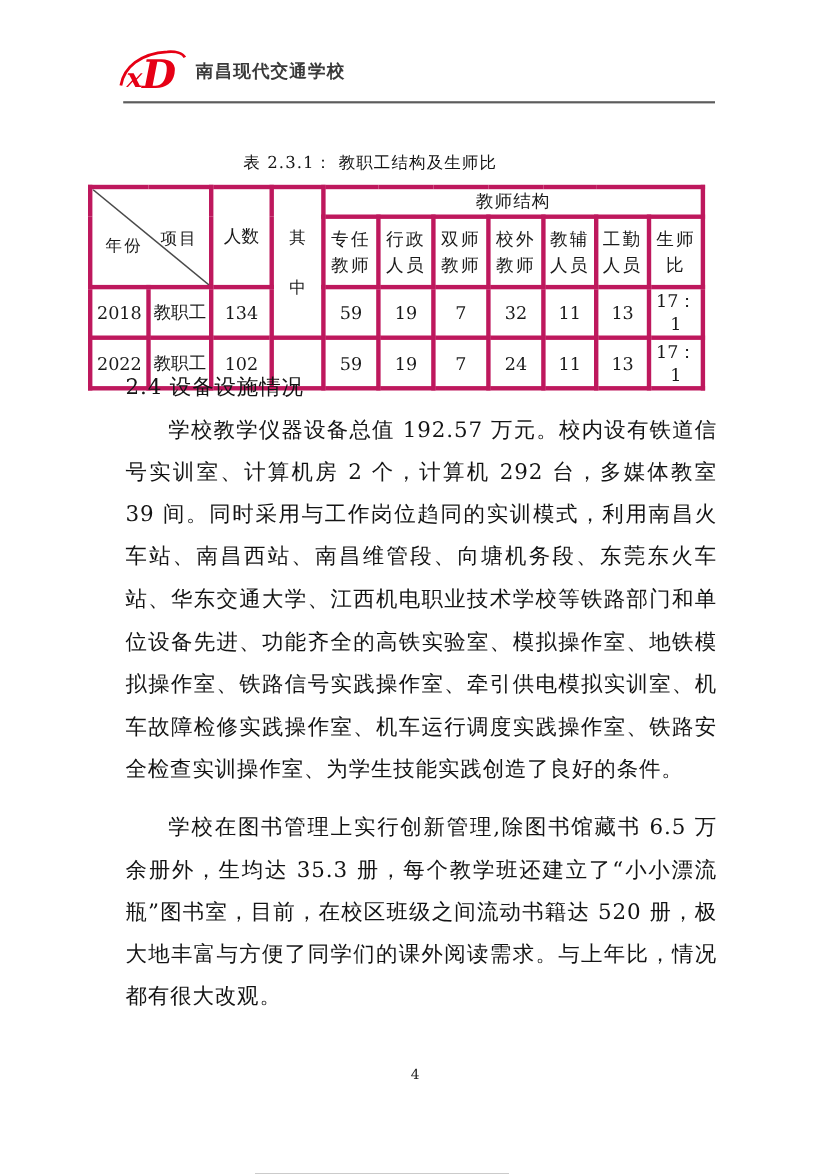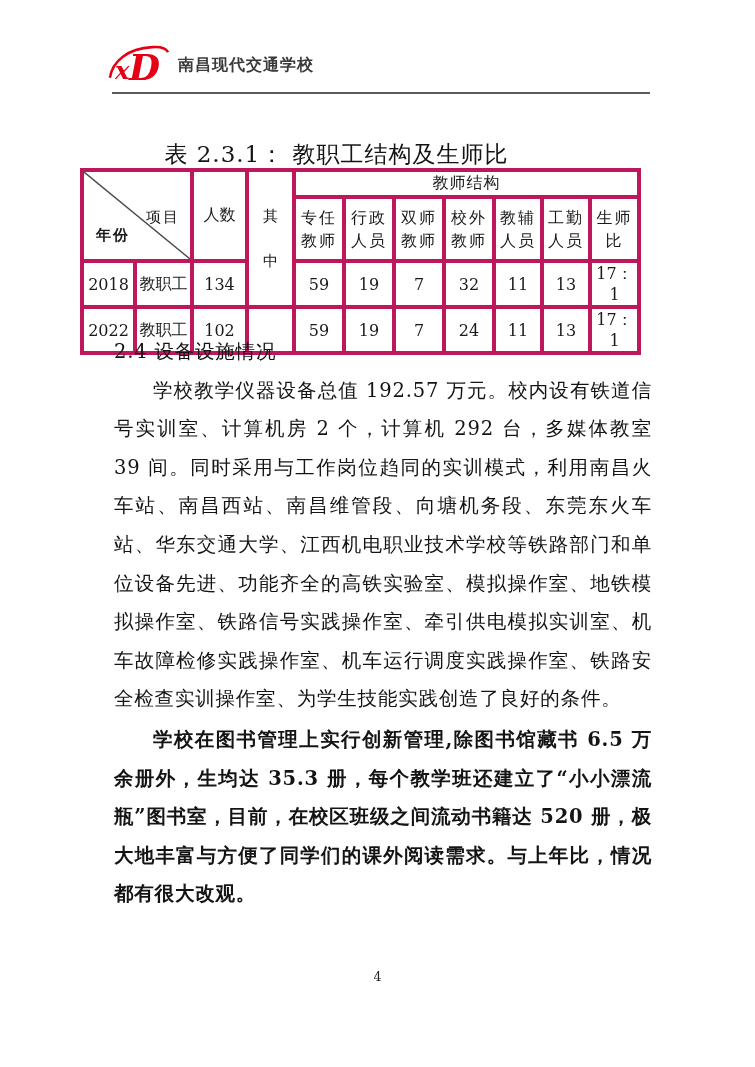--- a/index.html
+++ b/index.html
@@ -24,53 +24,53 @@
   .school-name {
     font-family:Liberation Sans, sans-serif;
     font-weight:bold; font-size:16px; color:#3a3a3a;
     margin-left:8px; letter-spacing:1px;
   }
 
   
   .tbl-title {
     position:absolute; top:139px; left:80px; width:557px;
     text-align:center; padding-right:44px;
-    font-size:23px; letter-spacing:1px; color:#141414;
+    font-size:15px; letter-spacing:1px; color:#141414;
   }
 
   
   table.stat {
     position:absolute; top:168px; left:80px;
     border-collapse:collapse; table-layout:fixed;
   }
   table.stat td {
     border:4px solid #be185d;
     text-align:center; vertical-align:middle;
     font-size:16px; color:#1a1a1a;
     padding:1px 2px;
     overflow:hidden;
   }
   td.group-hd { font-size:16px; letter-spacing:1px; }
   td.sub-hd { font-size:15px; line-height:23px; letter-spacing:2px;margin-left:43px; }
   td.corner { position:relative; padding:0; }
   .corner-svg { position:absolute; top:0; left:0; width:100%; height:100%; }
   .corner-label-tr { position:absolute; top:36px; right:10px; font-size:15px; letter-spacing:2px; }
-  .corner-label-bl { position:absolute; bottom:14px; left:12px; font-size:15px; letter-spacing:2px;font-weight:bold; }
+  .corner-label-bl { position:absolute; bottom:26px; left:12px; font-size:15px; letter-spacing:2px; }
   td.qz-cell { padding:0; }
   .qz-stack { display:flex; flex-direction:column; align-items:center; justify-content:center; gap:26px; font-size:15px; }
 
   
   .content {
     position:absolute; top:333px; left:114px; width:538px;
     font-size:19.5px; line-height:38.6px; letter-spacing:0.8px;
     text-align:justify; color:#141414;
   }
   .sec-hd { font-size:19.5px; font-weight:normal; line-height:38.6px; }
   .content p { text-indent:2em; margin:0; }
-  .content p + p { margin-top:2px;font-weight:bold; }
+  .content p + p { margin-top:14px; }
   .chap-hd {
     font-size:19.5px; font-weight:bold; line-height:38.6px;
     margin-top:10px; letter-spacing:1px;
   }
 
   .page-num {
     position:absolute; top:969px; left:0; width:100%;
     text-align:center; font-size:12.5px; color:#222;
   }
 </style>

